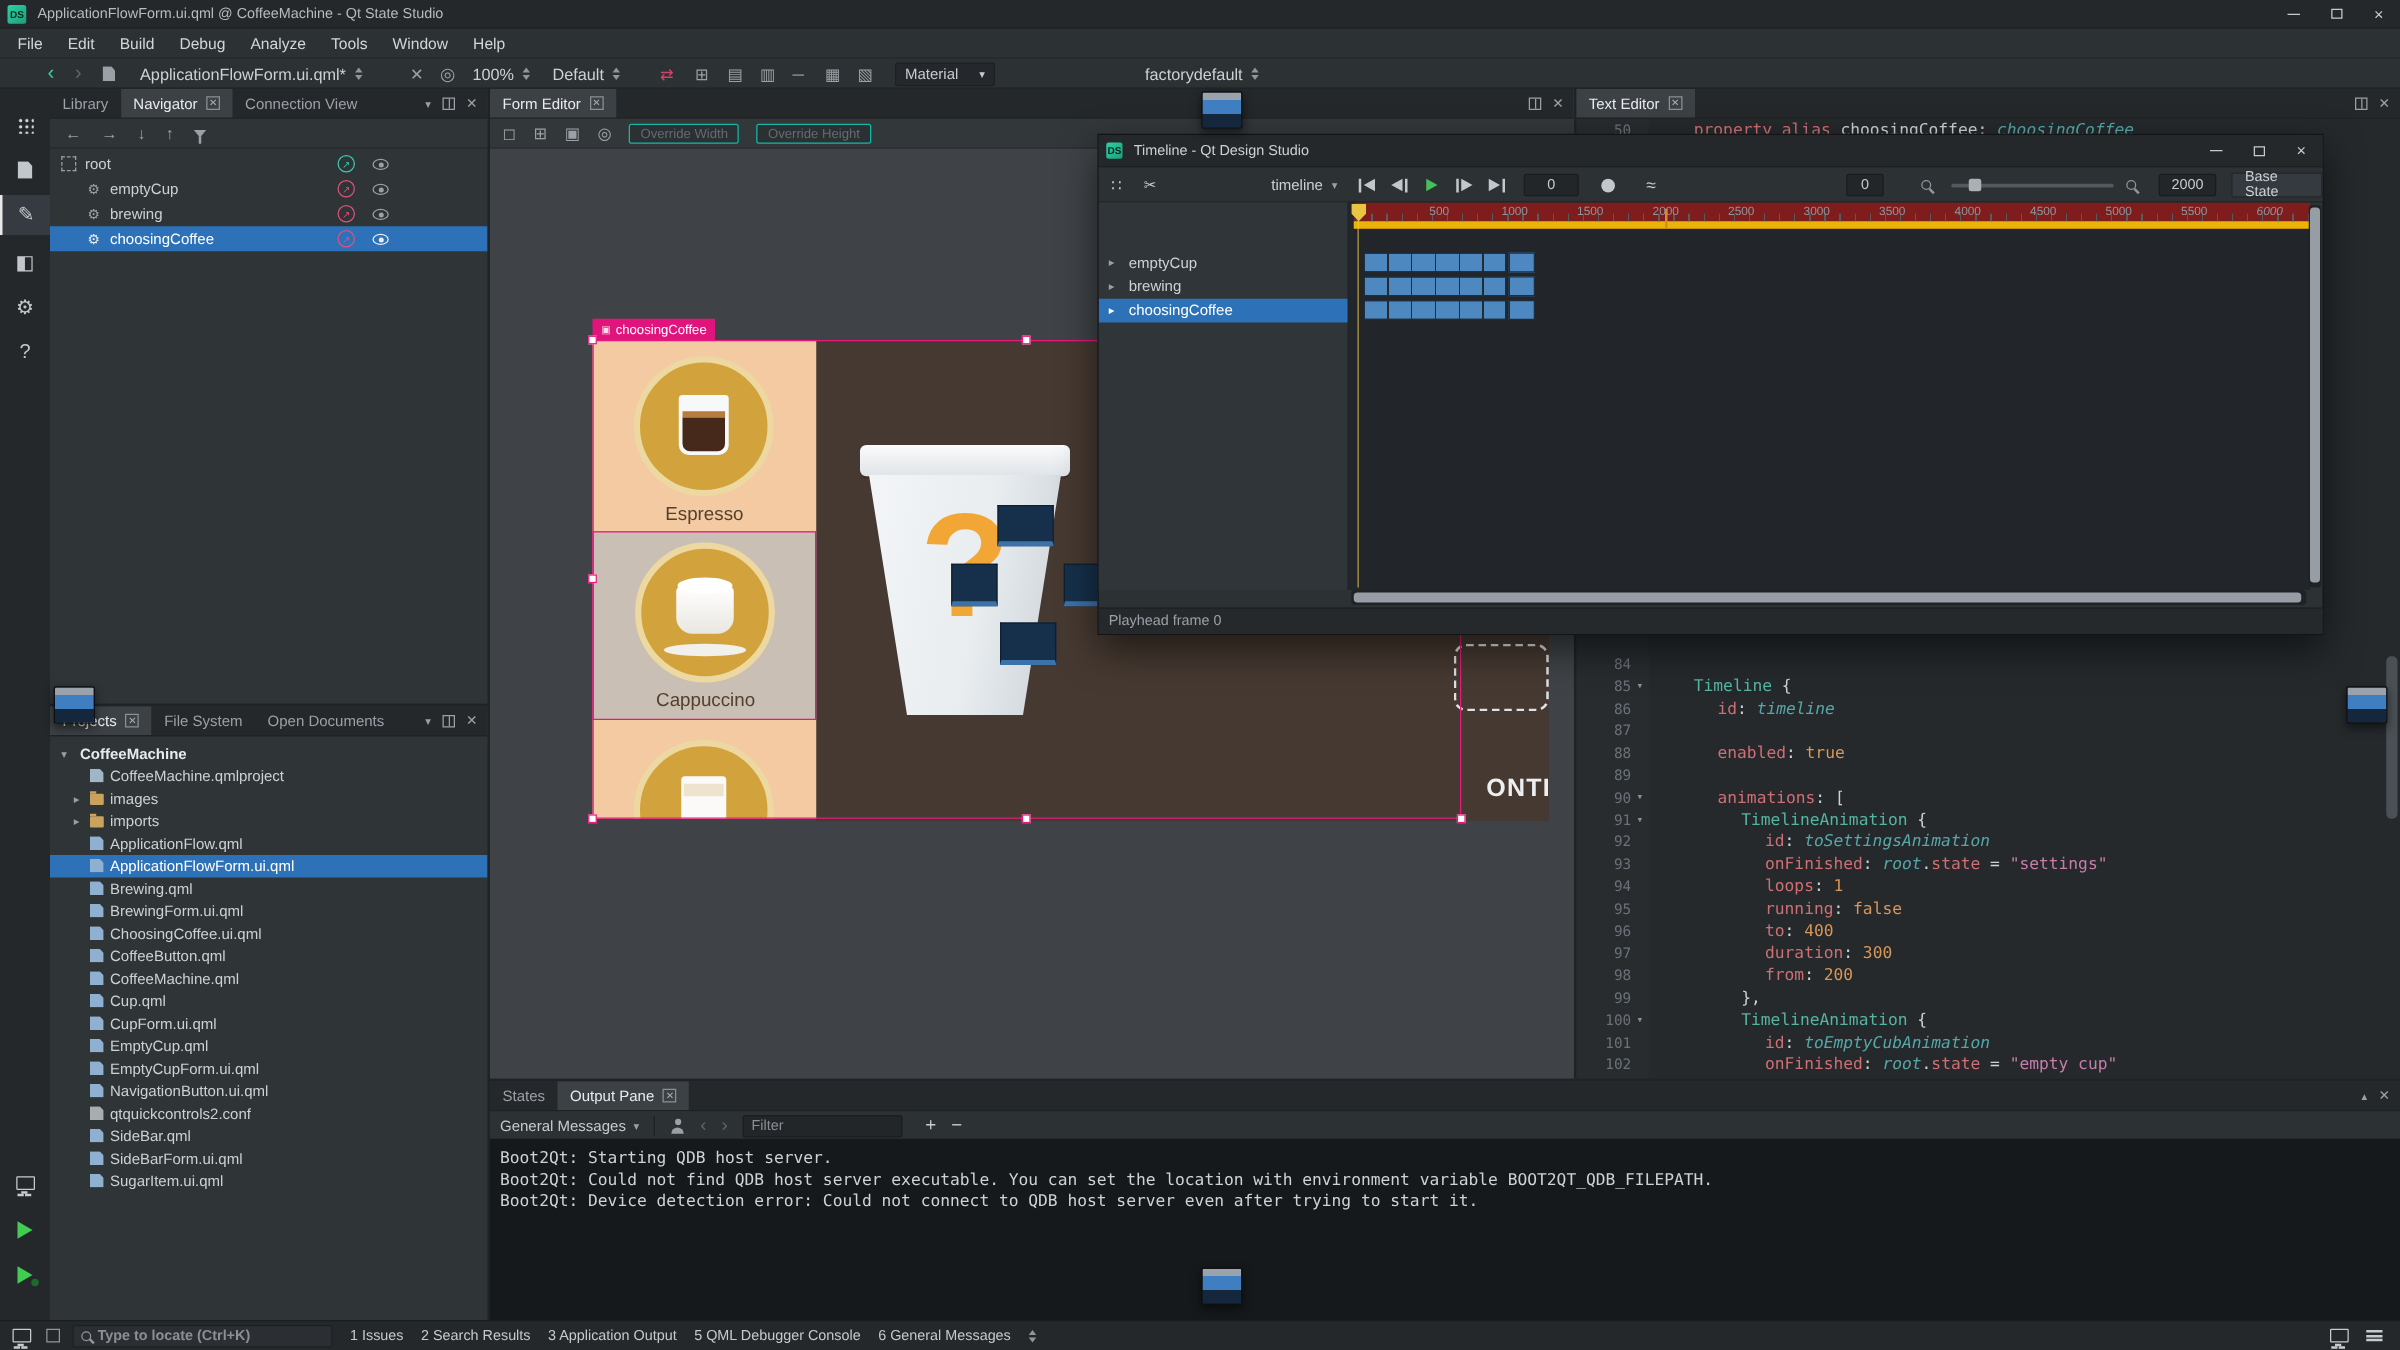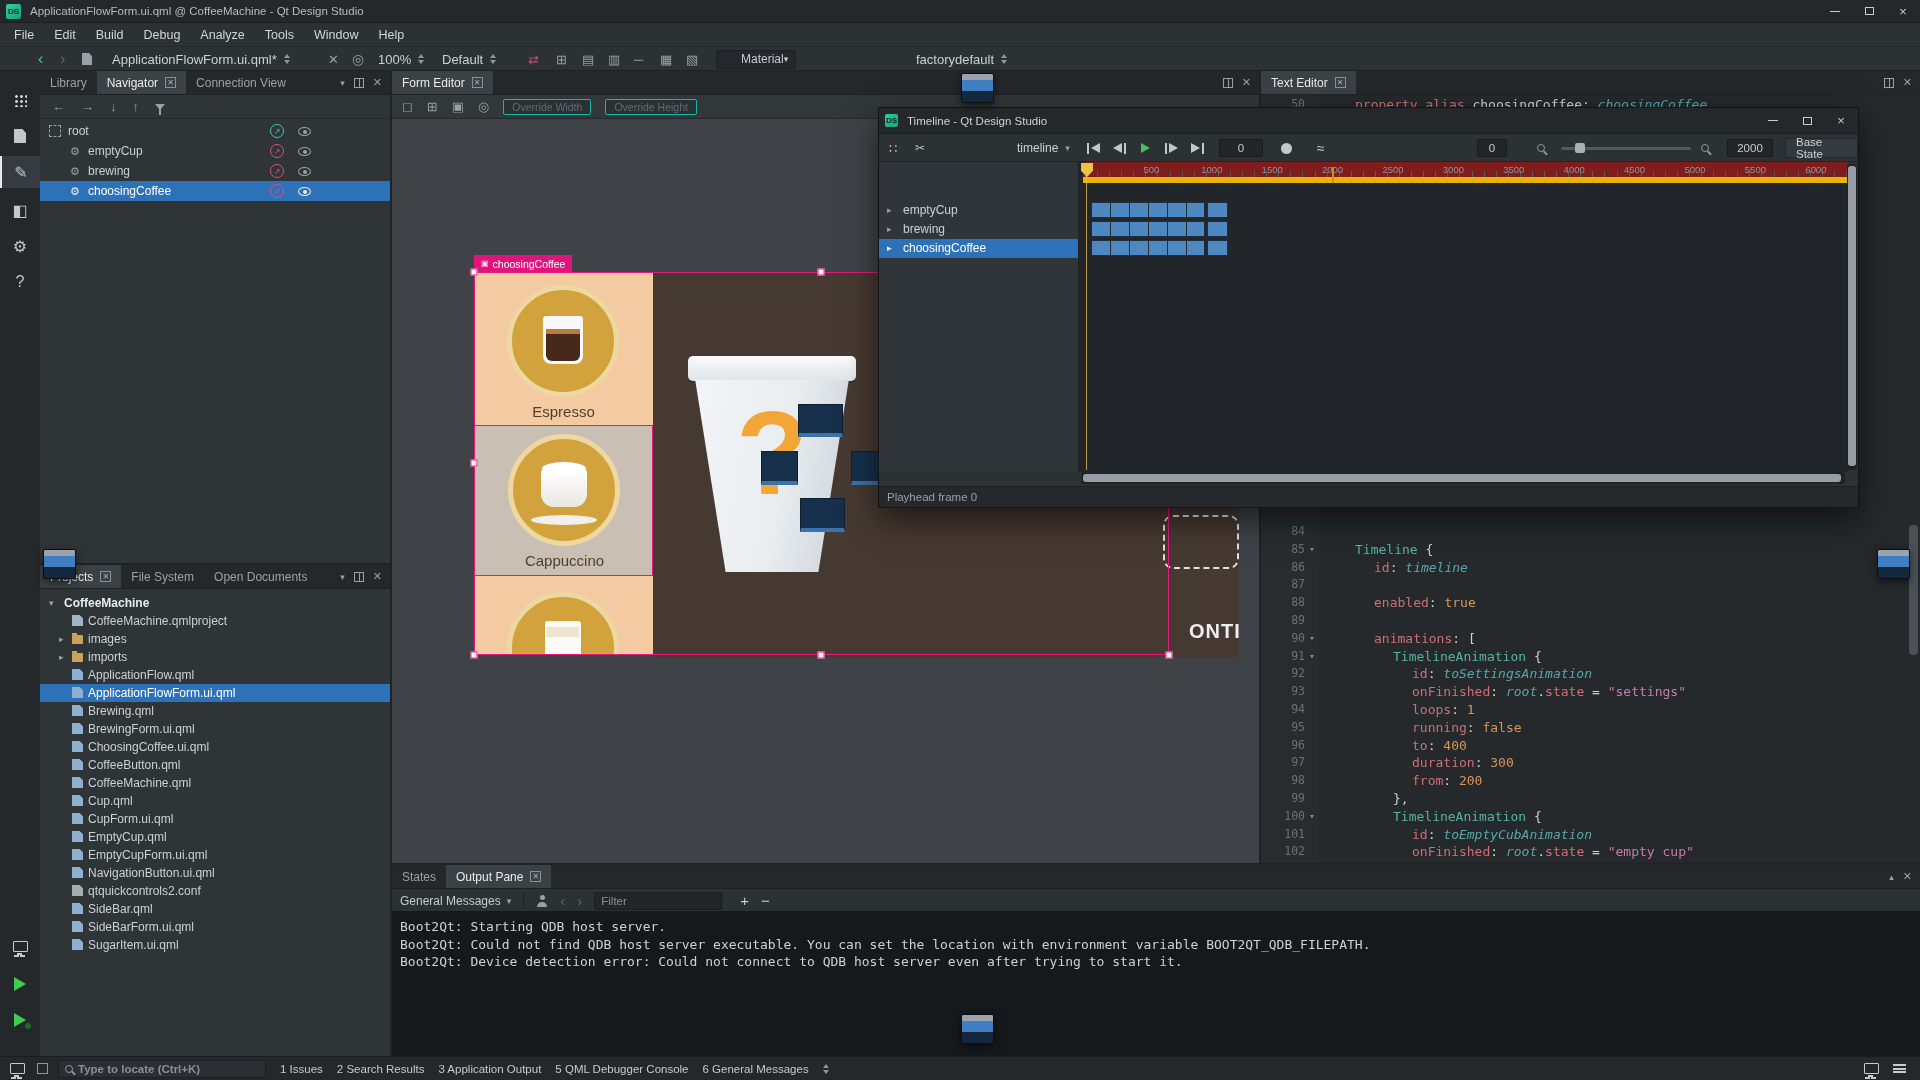--- a/index.html
+++ b/index.html
@@ -20,21 +20,21 @@
 .menubar{position:absolute;left:0;top:23px;width:1920px;height:24px;background:#2c3134;display:flex;align-items:center;padding-left:4px;border-bottom:1px solid #23272a;z-index:5;}
 .menu-item{padding:0 10px;height:24px;display:flex;align-items:center;color:#d2d6da;font-size:12.5px;}
 
 
 .maintoolbar{position:absolute;left:0;top:47px;width:1920px;height:24px;background:#2c3134;border-bottom:1px solid #1f2225;z-index:5;}
 .tbi{position:absolute;top:0;height:24px;display:flex;align-items:center;color:#9aa0a6;font-size:13px;}
 .updn{display:inline-flex;flex-direction:column;gap:2px;margin-left:7px;}
 .updn i{display:block;width:0;height:0;border-left:3.5px solid transparent;border-right:3.5px solid transparent;}
 .updn .u{border-bottom:4px solid #8f969c;}
 .updn .d{border-top:4px solid #8f969c;}
-.selbox{background:#24282c;border:1px solid #1c2023;border-radius:2px;height:19px;display:flex;align-items:center;padding:0 24px;color:#c6cbd0;font-size:12px;}
+.selbox{background:#24282c;border:1px solid #1c2023;border-radius:2px;height:19px;display:flex;align-items:center;padding:0 7px;color:#c6cbd0;font-size:12px;}
 
 
 .leftstrip{position:absolute;left:0;top:71px;width:40px;height:985px;background:#24282b;z-index:4;}
 .strip-icon{position:absolute;left:0;width:40px;height:32px;display:flex;align-items:center;justify-content:center;color:#c2c7cc;font-size:16px;}
 .strip-icon.active{background:#353b40;border-left:2px solid #e8e8e8;}
 .gridicon{width:13px;height:13px;background-image:radial-gradient(#cfd4d8 1.3px,transparent 1.5px);background-size:5px 5px;}
 .docicon{width:12px;height:14px;background:#c2c7cc;clip-path:polygon(0 0,70% 0,100% 28%,100% 100%,0 100%);}
 .play-tri{width:0;height:0;border-left:12px solid #41cd52;border-top:7px solid transparent;border-bottom:7px solid transparent;}
 .bug-dot{position:absolute;right:9px;bottom:7px;width:6px;height:6px;border-radius:50%;background:#1c6b2c;}
 .monitor{width:15px;height:11px;border:1.5px solid #c6cbd0;border-radius:1px;position:relative;}
@@ -202,21 +202,21 @@
 
 .dock-thumb{position:absolute;width:33px;height:30px;border:1px solid #0b0e12;border-radius:2px;background:linear-gradient(#9aa2ab 0,#9aa2ab 6px,#3f7fc1 6px,#3f7fc1 17px,#14273c 17px);box-shadow:0 3px 8px rgba(0,0,0,.5);z-index:70;}
 </style>
 </head>
 <body>
 
 <div class="app">
 
   <div class="titlebar">
     <div class="ds-logo">DS</div>
-    <span class="win-title">ApplicationFlowForm.ui.qml @ CoffeeMachine - Qt Design Studio</span>
+    <span class="win-title">ApplicationFlowForm.ui.qml @ CoffeeMachine - Qt State Studio</span>
     <div class="win-controls">
       <div class="win-btn">
           <span class="mini-bar"></span>
         </div>
       <div class="win-btn">
           <span class="max-sq"></span>
         </div>
       <div class="win-btn">×</div>
     </div>
   </div>

